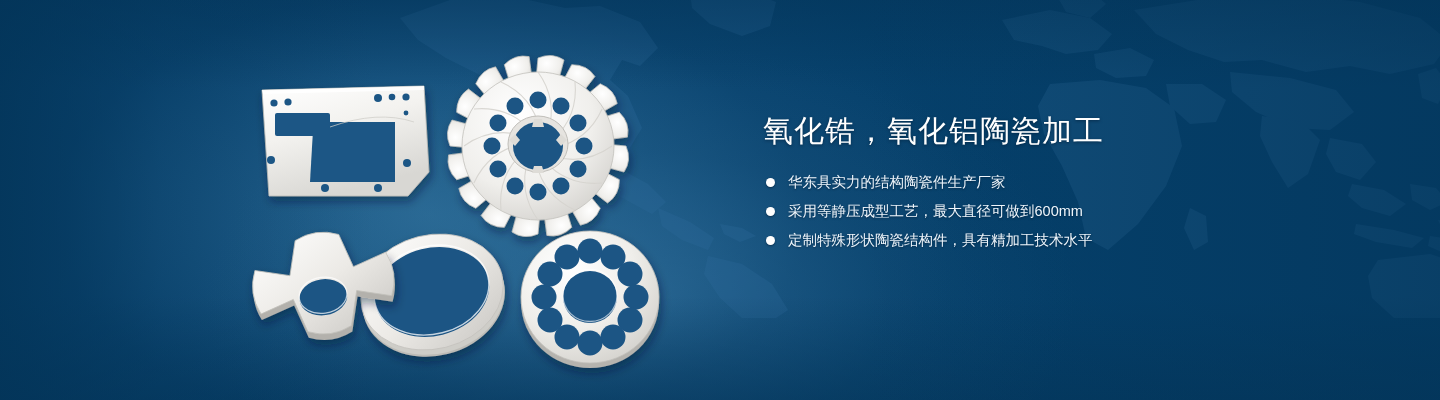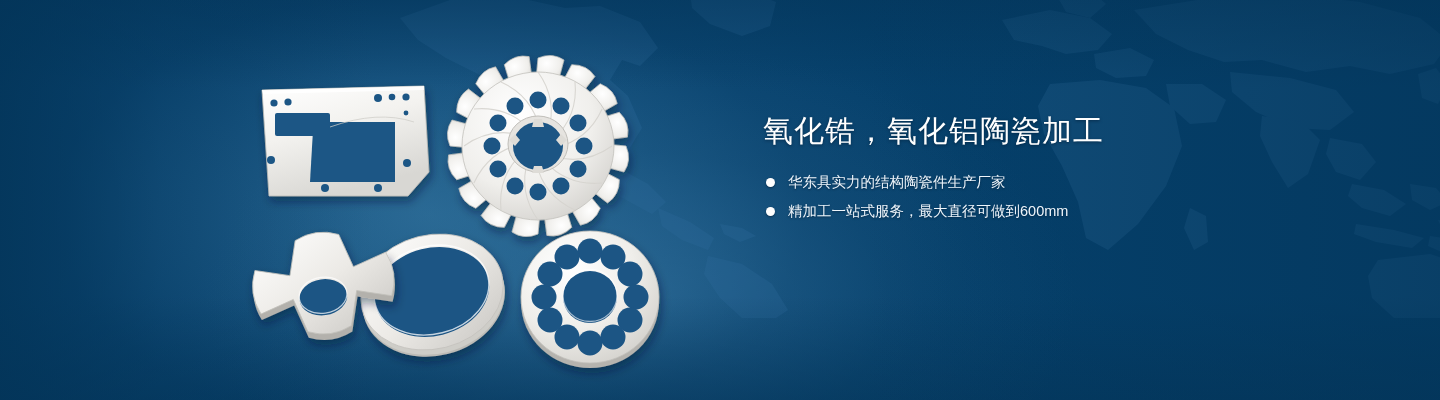--- a/index.html
+++ b/index.html
@@ -368,18 +368,22 @@
   <div class="copy">
     <div class="headline">氧化锆，氧化铝陶瓷加工</div>
 
     <ul class="bullets">
       <li class="bullet-row">
         <span class="bullet-dot"></span>
         <span class="bullet-text">华东具实力的结构陶瓷件生产厂家</span>
       </li>
       <li class="bullet-row">
         <span class="bullet-dot"></span>
-        <span class="bullet-text">精加工一站式服务，最大直径可做到600mm</span>
+        <span class="bullet-text">采用等静压成型工艺，最大直径可做到600mm</span>
+      </li>
+      <li class="bullet-row">
+        <span class="bullet-dot"></span>
+        <span class="bullet-text">定制特殊形状陶瓷结构件，具有精加工技术水平</span>
       </li>
     </ul>
   </div>
 
 </div>
 
 </body></html>

